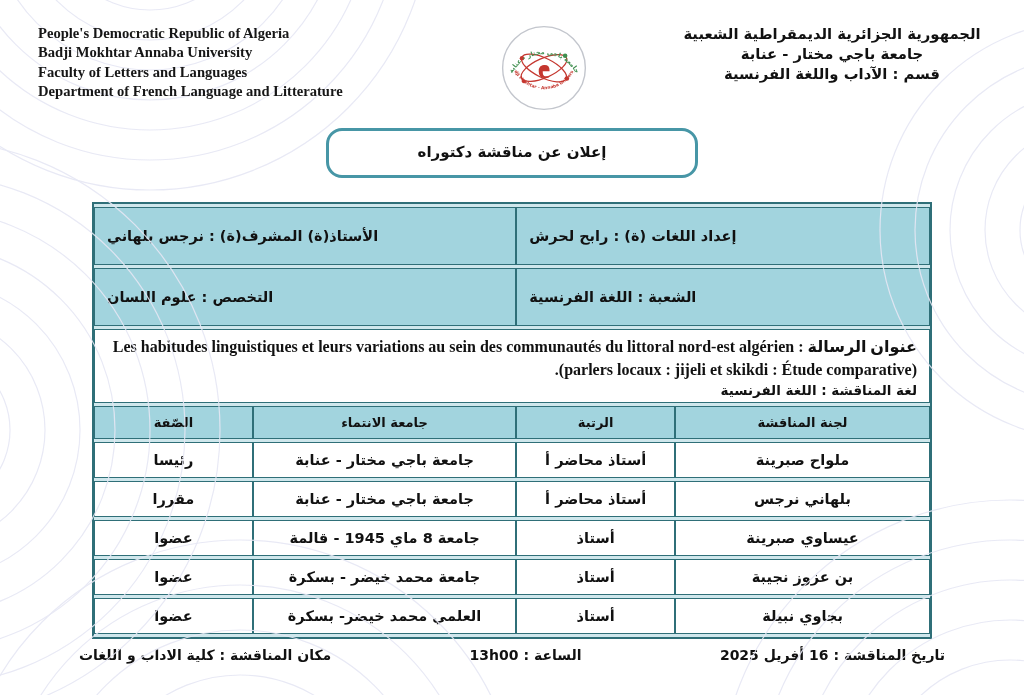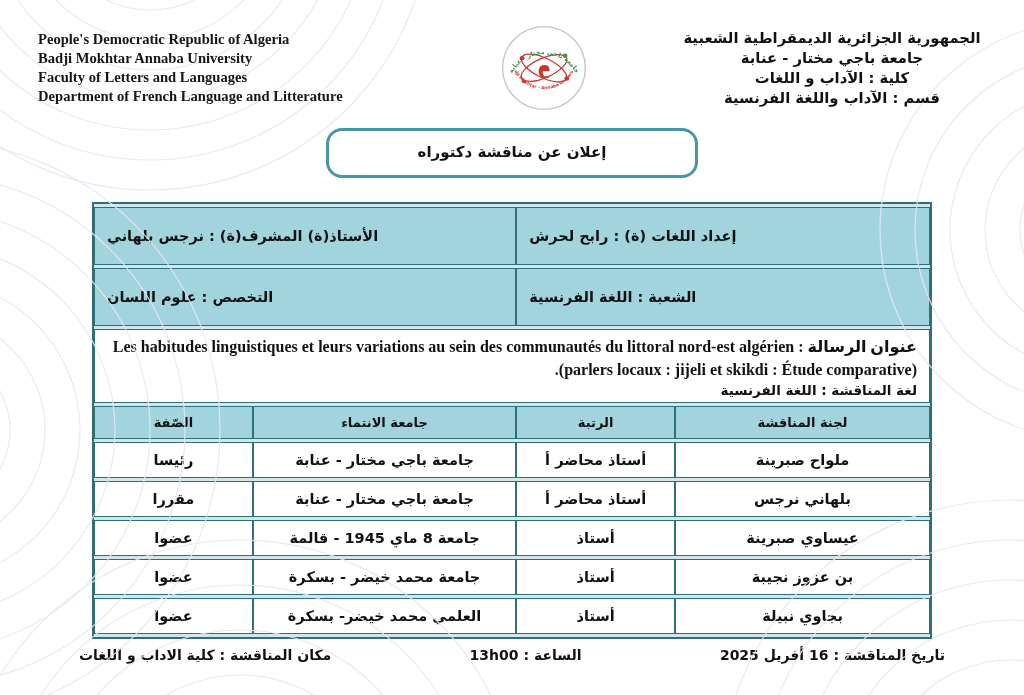--- a/index.html
+++ b/index.html
@@ -11,21 +11,21 @@
     overflow:hidden;
     font-family:"DejaVu Sans",sans-serif;
     color:#111;
   }
   .bg-deco{position:absolute;inset:0;pointer-events:none;}
 
   
   .header{
     position:relative;
     display:flex;
-    align-items:center;
+    align-items:flex-start;
     padding:24px 42px 0 38px;
   }
   .org-block-en{
     width:390px;
     font-family:"Liberation Serif","DejaVu Serif",serif;
     font-weight:bold;
     font-size:14.6px;
     line-height:1.32;
     color:#161616;
   }
@@ -201,21 +201,20 @@
         </text>
         <text font-size="5" fill="#c5372f" font-weight="bold">
           <textPath href="#arcBot" startOffset="50%" text-anchor="middle">Badji Mokhtar - Annaba University</textPath>
         </text>
       </svg>
     </div>
 
     <div class="org-block-ar">
       <div>الجمهورية الجزائرية الديمقراطية الشعبية</div>
       <div>جامعة باجي مختار - عنابة</div>
-      <div>كلية : الآداب و اللغات</div>
       <div>قسم : الآداب واللغة الفرنسية</div>
     </div>
   </div>
 
   <div class="banner">
     <div class="banner-text">إعلان عن مناقشة دكتوراه</div>
   </div>
 
   <table class="doc-table">
     <colgroup>

